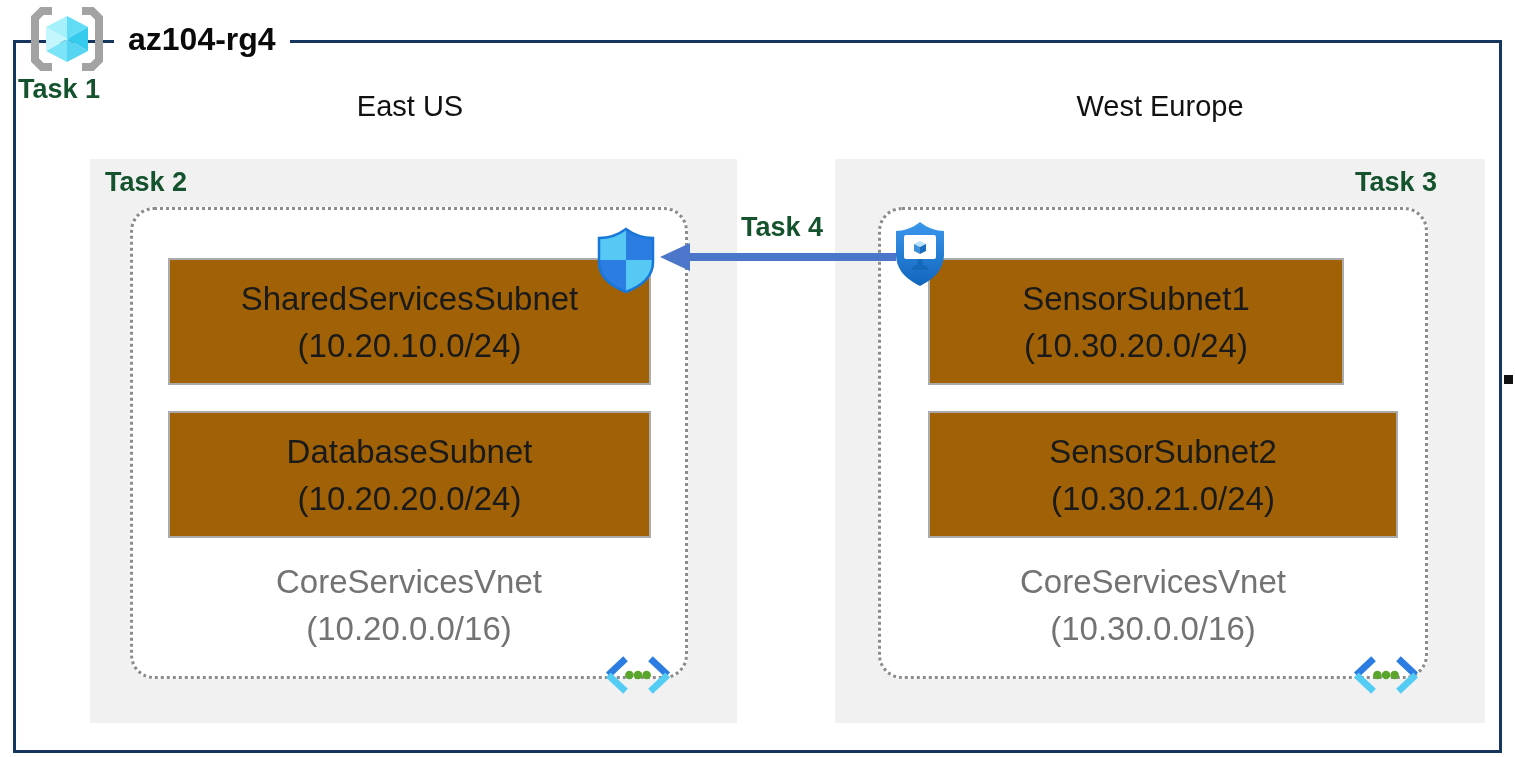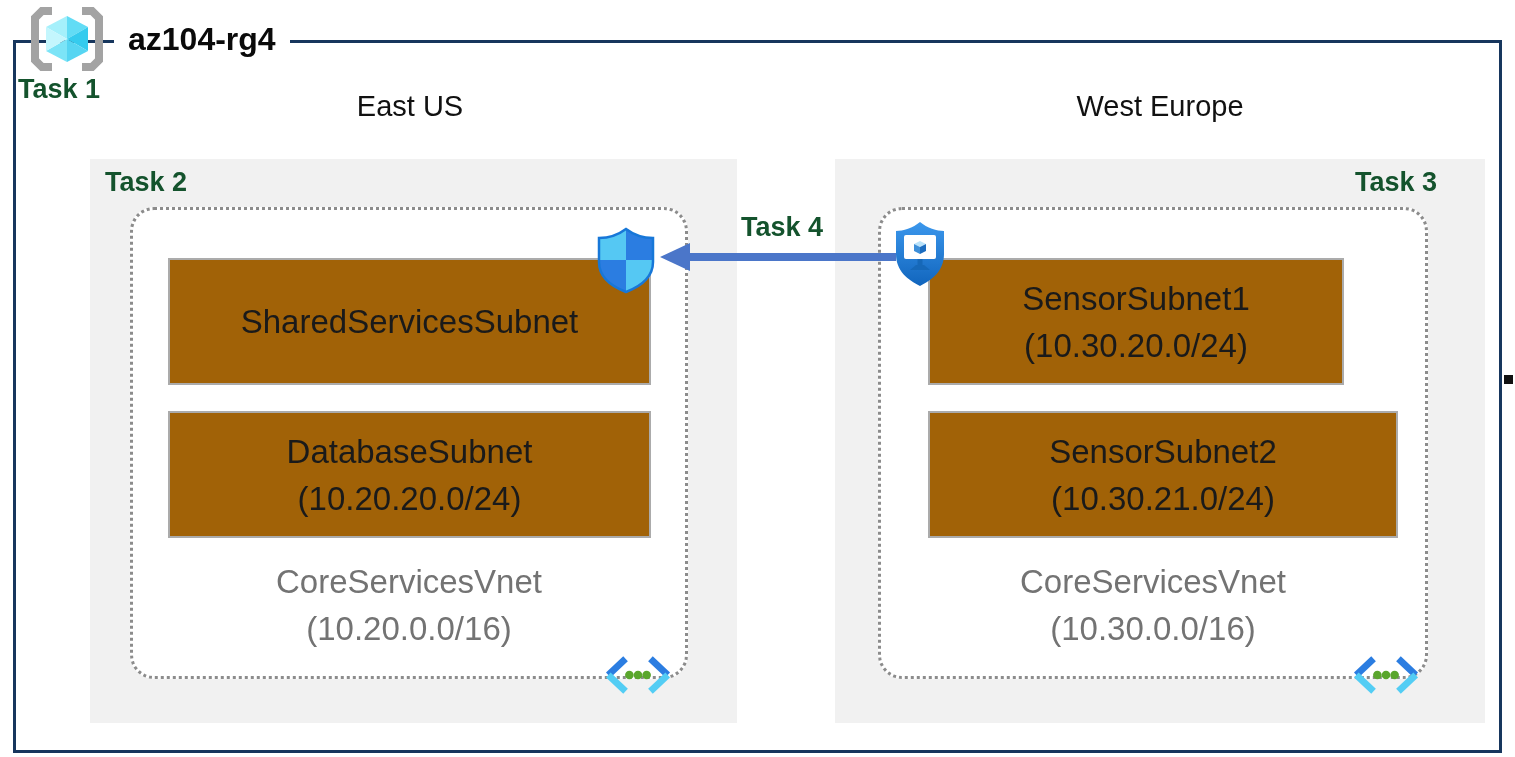--- a/index.html
+++ b/index.html
@@ -80,20 +80,21 @@
     <div class="task-label region-task t2">Task 2</div>
   </div>
 
   <div class="region-box right">
     <div class="task-label region-task t3">Task 3</div>
   </div>
 
   <div class="vnet-box left">
     <div class="subnet-box vnet-left-s1">
       <div class="line">SharedServicesSubnet</div>
+      <div class="line">(10.20.10.0/24)</div>
     </div>
     <div class="subnet-box vnet-left-s2">
       <div class="line">DatabaseSubnet</div>
       <div class="line">(10.20.20.0/24)</div>
     </div>
     <div class="vnet-name">
       <div class="line">CoreServicesVnet</div>
       <div class="line">(10.20.0.0/16)</div>
     </div>
   </div>

